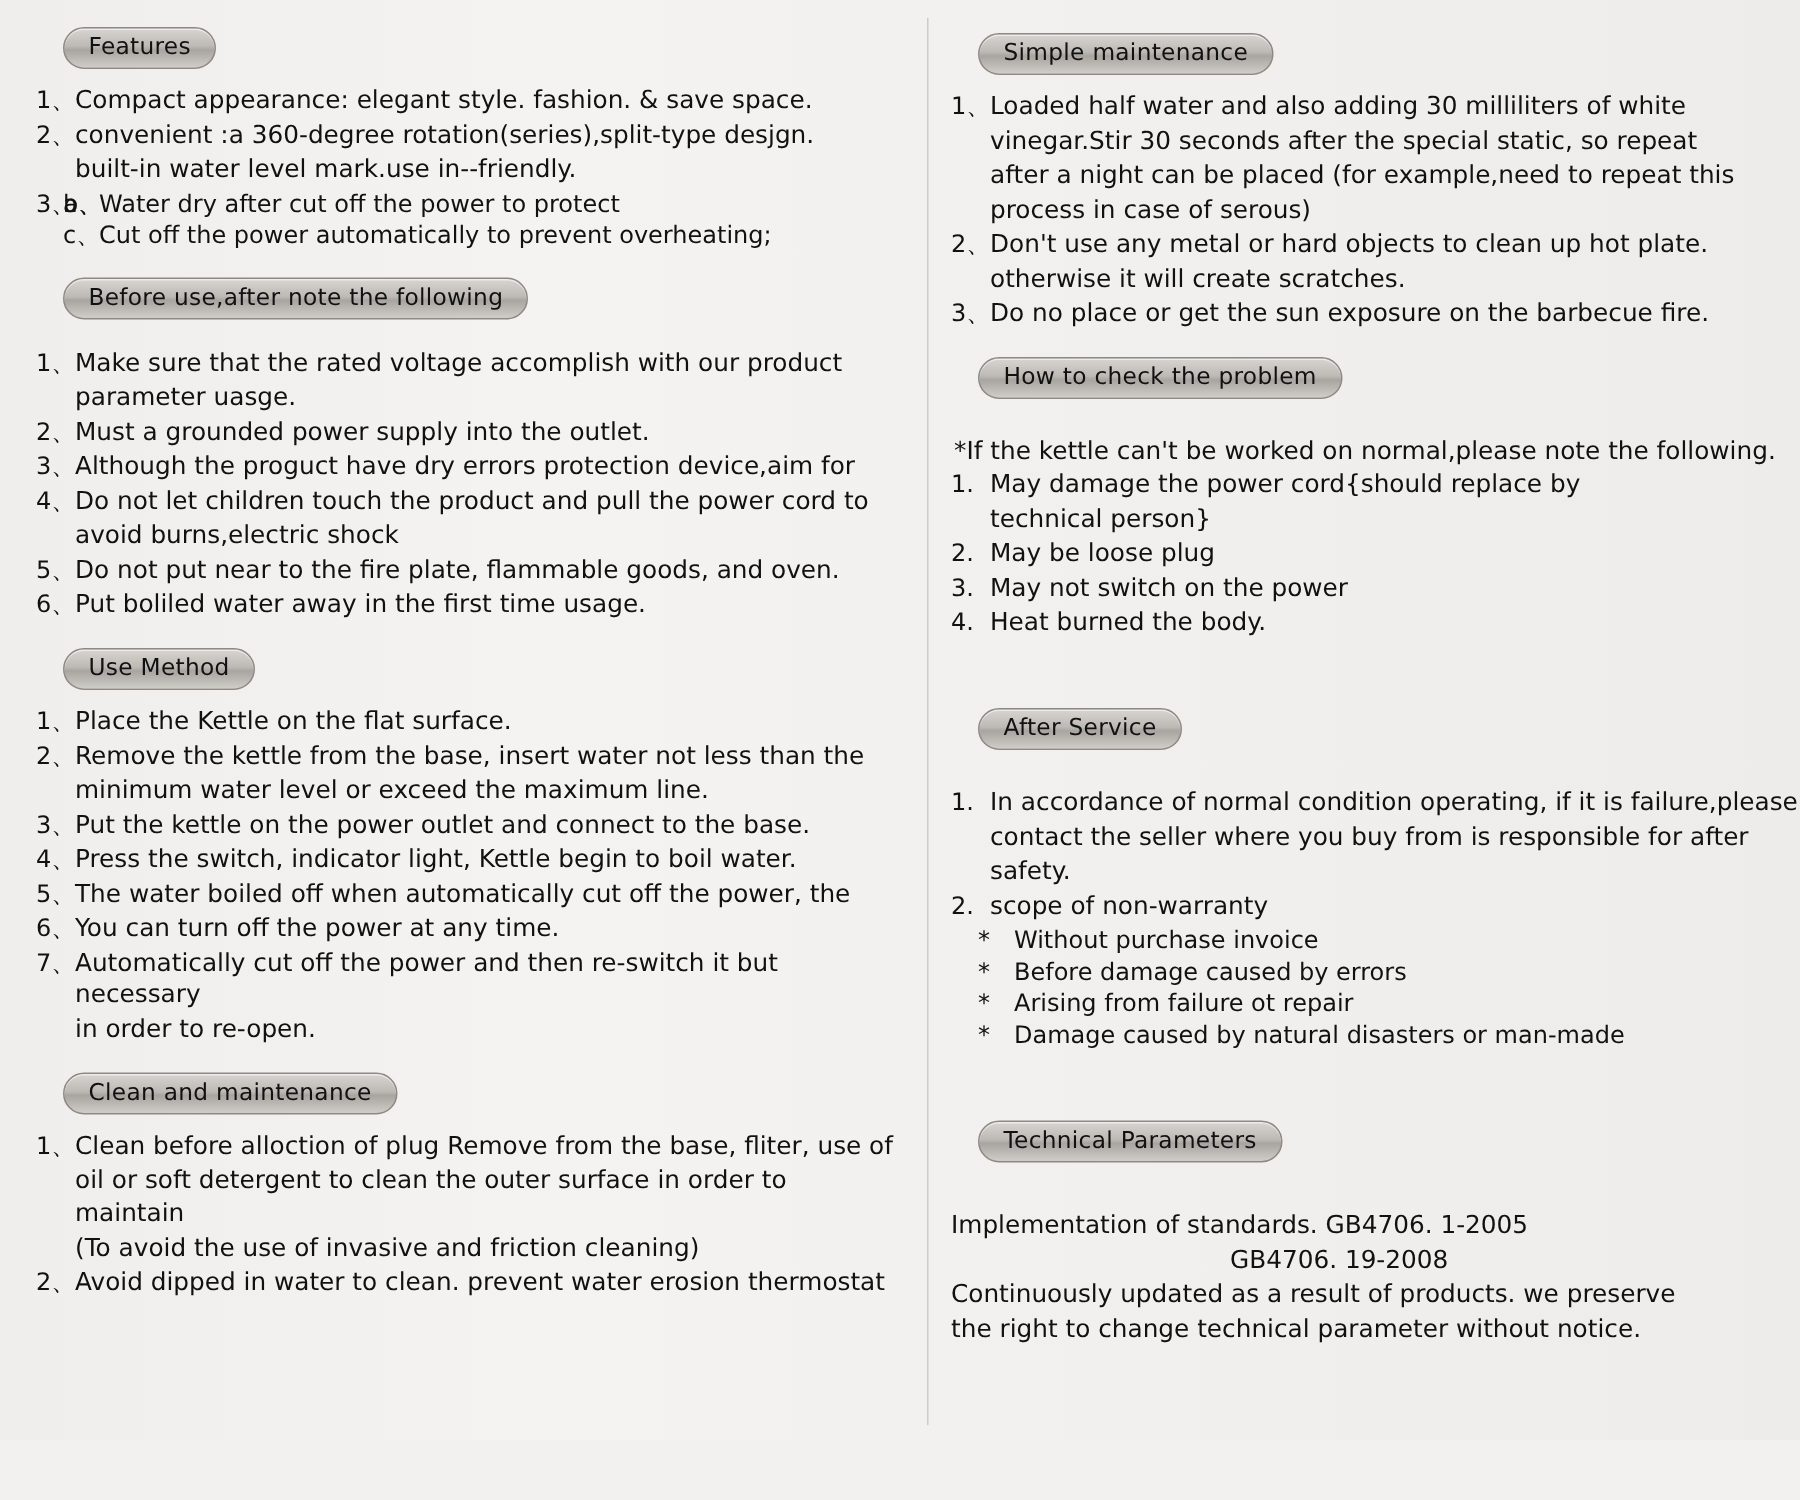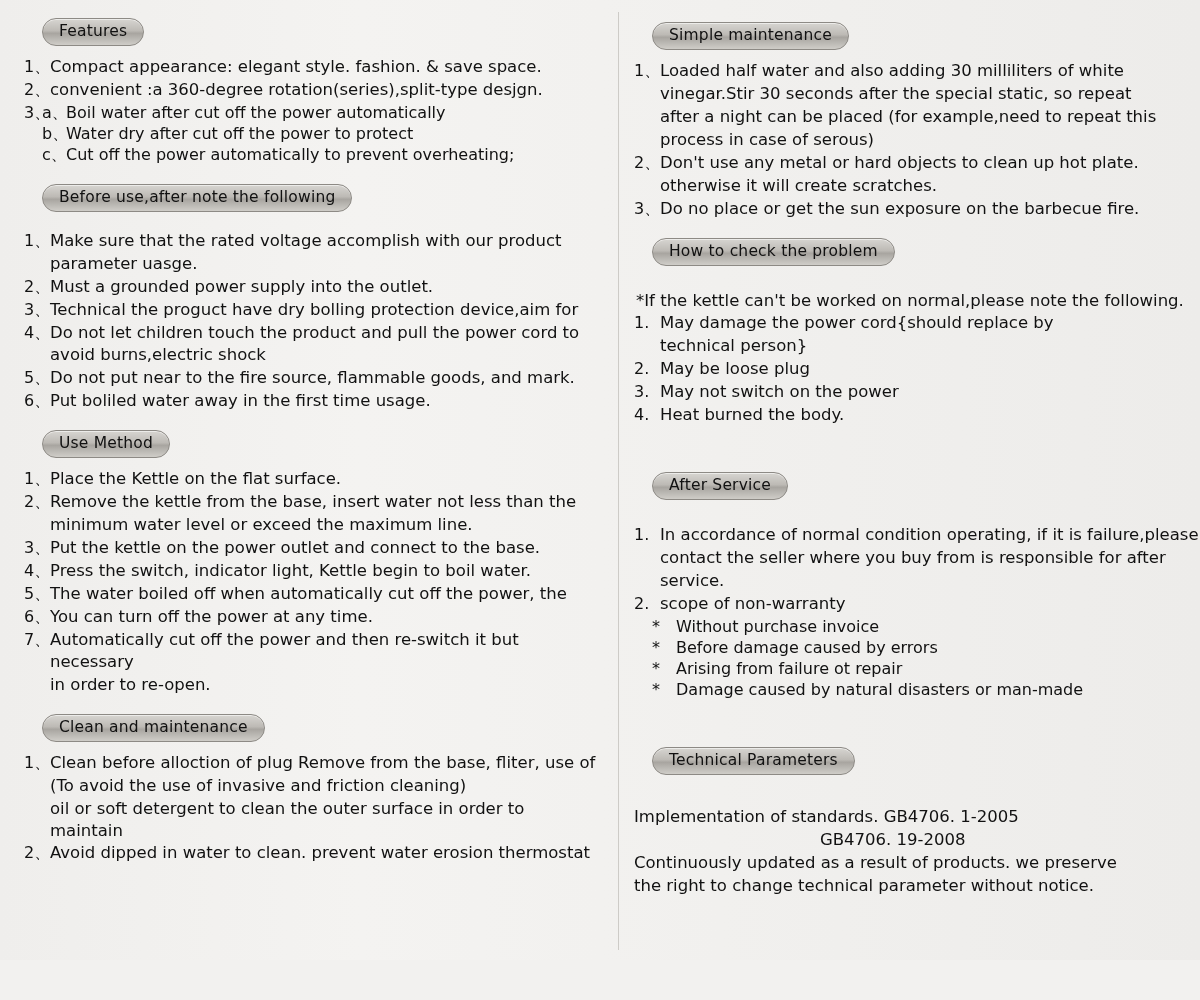--- a/index.html
+++ b/index.html
@@ -120,40 +120,41 @@
 
     <div class="col col-left">
 
       <div class="block">
         <div class="heading-wrap">
           <span class="heading">Features</span>
         </div>
         <ul class="plain">
           <li class="item"><span class="marker">1、</span><span>Compact appearance: elegant style. fashion. &amp; save space.</span></li>
           <li class="item"><span class="marker">2、</span><span>convenient :a 360-degree rotation(series),split-type desjgn.</span></li>
+          <li class="item"><span class="marker"></span><span>built-in water level mark.use in--friendly.</span></li>
           <li class="item"><span class="marker">3、</span></li>
         </ul>
-        <div class="sub"><span class="marker">a、</span><span>Boil water after cut off the power automatically</span></div>
+        <div class="sub"><span class="marker">a、</span></div>
         <div class="sub"><span class="marker">b、</span><span>Water dry after cut off the power to protect</span></div>
         <div class="sub"><span class="marker">c、</span><span>Cut off the power automatically to prevent overheating;</span></div>
       </div>
 
       <div class="block">
         <div class="heading-wrap">
           <span class="heading">Before use,after note the following</span>
         </div>
         <div class="spacer-8"></div>
         <ul class="plain">
           <li class="item"><span class="marker">1、</span><span>Make sure that the rated voltage accomplish with our product</span></li>
           <li class="item"><span class="marker"></span><span>parameter uasge.</span></li>
           <li class="item"><span class="marker">2、</span><span>Must a grounded power supply into the outlet.</span></li>
-          <li class="item"><span class="marker">3、</span><span>Technical the proguct have dry bolling protection device,aim for</span></li>
+          <li class="item"><span class="marker">3、</span><span>Although the proguct have dry errors protection device,aim for</span></li>
           <li class="item"><span class="marker">4、</span><span>Do not let children touch the product and pull the power cord to</span></li>
           <li class="item"><span class="marker"></span><span>avoid burns,electric shock</span></li>
-          <li class="item"><span class="marker">5、</span><span>Do not put near to the fire source, flammable goods, and mark.</span></li>
+          <li class="item"><span class="marker">5、</span><span>Do not put near to the fire plate, flammable goods, and oven.</span></li>
           <li class="item"><span class="marker">6、</span><span>Put boliled water away in the first time usage.</span></li>
         </ul>
       </div>
 
       <div class="block">
         <div class="heading-wrap">
           <span class="heading">Use Method</span>
         </div>
         <ul class="plain">
           <li class="item"><span class="marker">1、</span><span>Place the Kettle on the flat surface.</span></li>
@@ -167,22 +168,22 @@
           <li class="item"><span class="marker"></span><span>in order to re-open.</span></li>
         </ul>
       </div>
 
       <div class="block">
         <div class="heading-wrap">
           <span class="heading">Clean and maintenance</span>
         </div>
         <ul class="plain">
           <li class="item"><span class="marker">1、</span><span>Clean before alloction of plug Remove from the base, fliter, use of</span></li>
+          <li class="item"><span class="marker"></span><span>oil or soft detergent to clean the outer surface in order to maintain</span></li>
           <li class="item"><span class="marker"></span><span>(To avoid  the use of invasive and friction cleaning)</span></li>
-          <li class="item"><span class="marker"></span><span>oil or soft detergent to clean the outer surface in order to maintain</span></li>
           <li class="item"><span class="marker">2、</span><span>Avoid dipped in water to clean. prevent water erosion thermostat</span></li>
 
         </ul>
       </div>
 
     </div>
 
     <div class="col col-right">
 
       <div class="block">
@@ -218,21 +219,21 @@
       <div class="spacer-28"></div>
 
       <div class="block">
         <div class="heading-wrap">
           <span class="heading">After  Service</span>
         </div>
         <div class="spacer-14"></div>
         <ul class="plain">
           <li class="item"><span class="marker">1.</span><span>In accordance of normal condition operating, if it is failure,please</span></li>
           <li class="item"><span class="marker"></span><span>contact the seller where you buy from is responsible for after</span></li>
-          <li class="item"><span class="marker"></span><span>service.</span></li>
+          <li class="item"><span class="marker"></span><span>safety.</span></li>
           <li class="item"><span class="marker">2.</span><span>scope of non-warranty</span></li>
         </ul>
         <div class="sub"><span class="marker">*</span><span>Without purchase invoice</span></div>
         <div class="sub"><span class="marker">*</span><span>Before damage caused by errors</span></div>
         <div class="sub"><span class="marker">*</span><span>Arising from failure ot repair</span></div>
         <div class="sub"><span class="marker">*</span><span>Damage caused by natural disasters or man-made</span></div>
       </div>
 
       <div class="spacer-28"></div>
 

